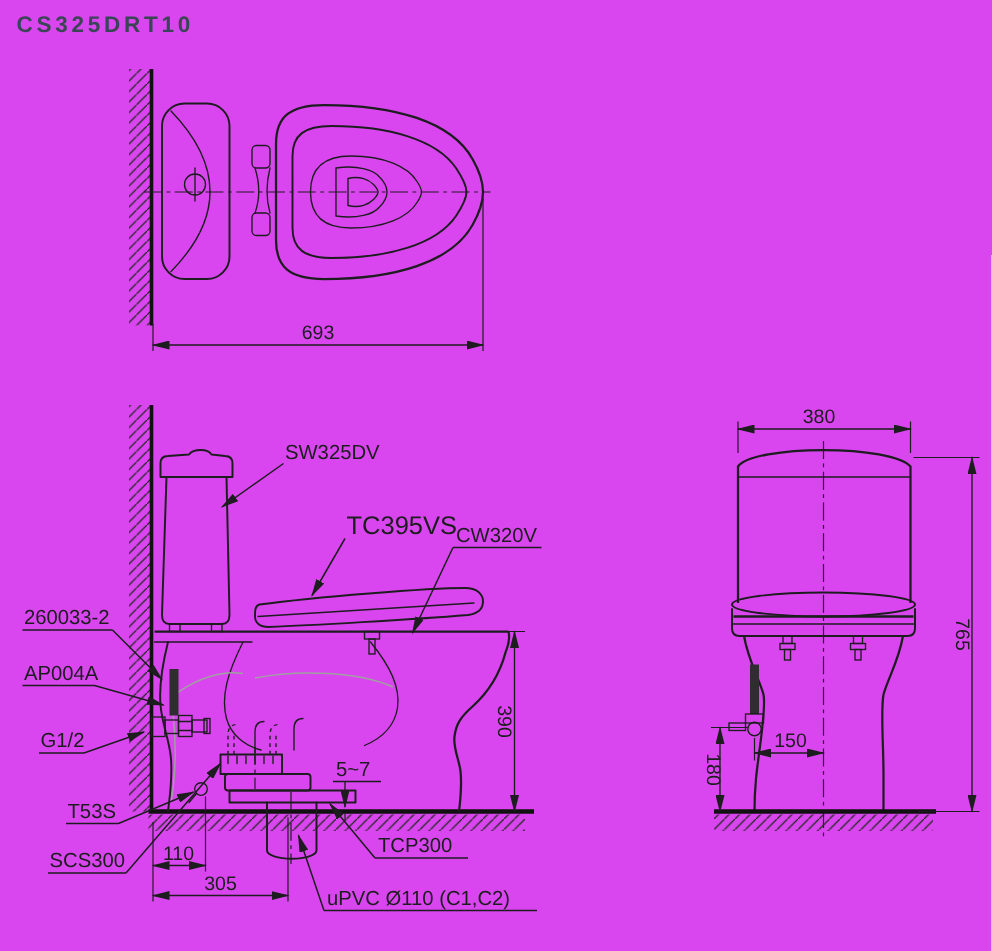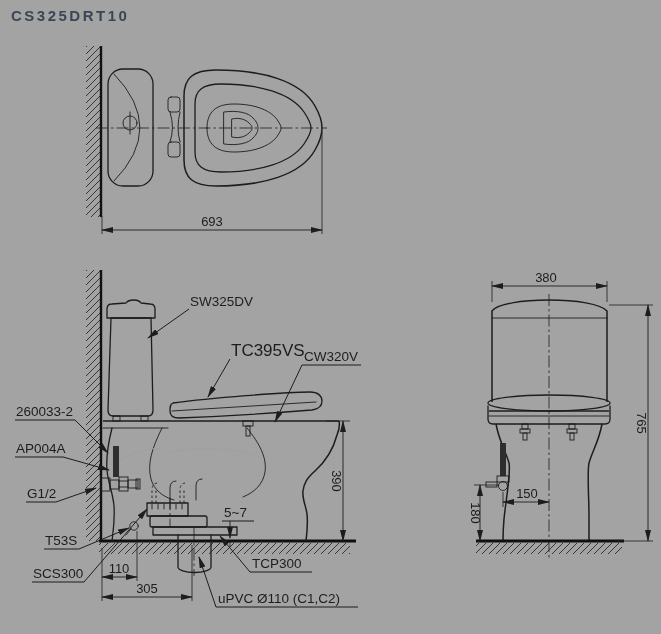--- a/index.html
+++ b/index.html
@@ -1,16 +1,16 @@
 <!DOCTYPE html>
 <html><head>
 <meta charset="utf-8">
 <style>
   html,body{margin:0;padding:0;background:#ffffff;}
-  .page{position:relative;width:661px;height:634px;background:#a3a3a3;overflow:hidden;
+  .page{position:relative;width:661px;height:634px;background:#d946ef;overflow:hidden;
         font-family:"Liberation Sans", sans-serif;}
   svg{display:block}
   .title-text{font:bold 15px "Liberation Sans", sans-serif;letter-spacing:2.5px;fill:#3a4656;}
   .lbl{font:13.5px "Liberation Sans", sans-serif;fill:#1d1d1f;}
   .lbl-big{font:17px "Liberation Sans", sans-serif;fill:#1d1d1f;}
   .dim{font:13px "Liberation Sans", sans-serif;fill:#1d1d1f;}
   .ol{stroke:#1d1d1f;fill:none;stroke-width:1.3;stroke-linecap:round;stroke-linejoin:round;}
   .ol-thin{stroke:#1d1d1f;fill:none;stroke-width:0.9;stroke-linecap:round;}
   .ol-bold{stroke:#1d1d1f;fill:none;stroke-width:1.5;}
   .gray{stroke:#a0a0a0;fill:none;stroke-width:1;}

